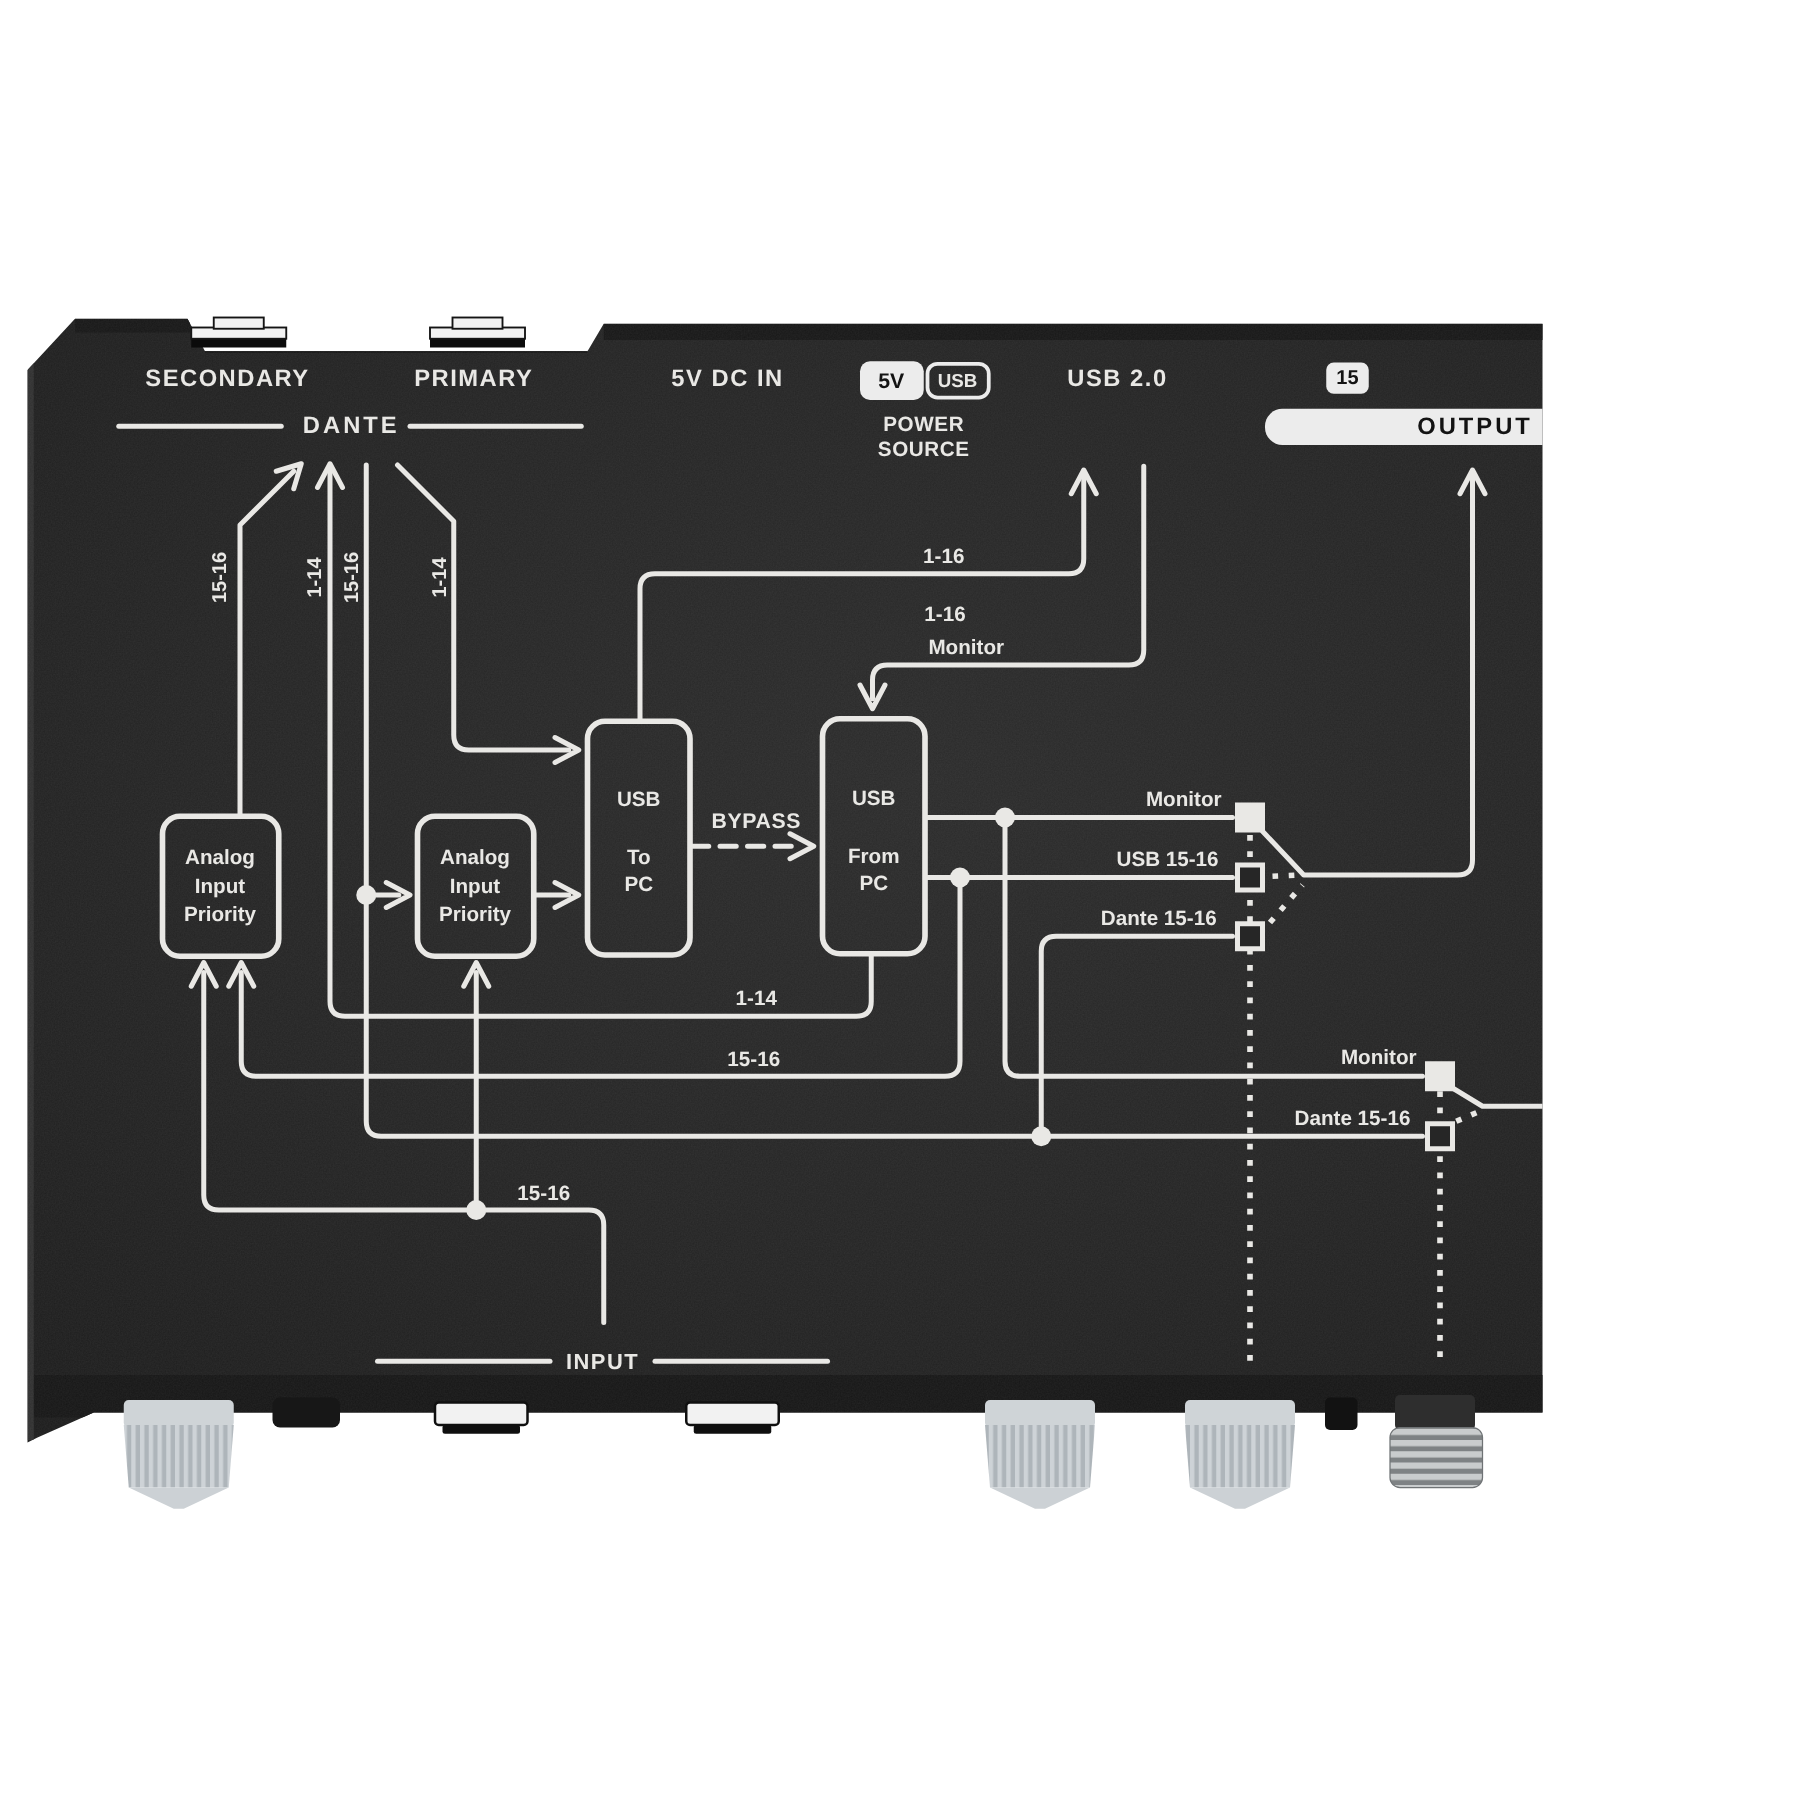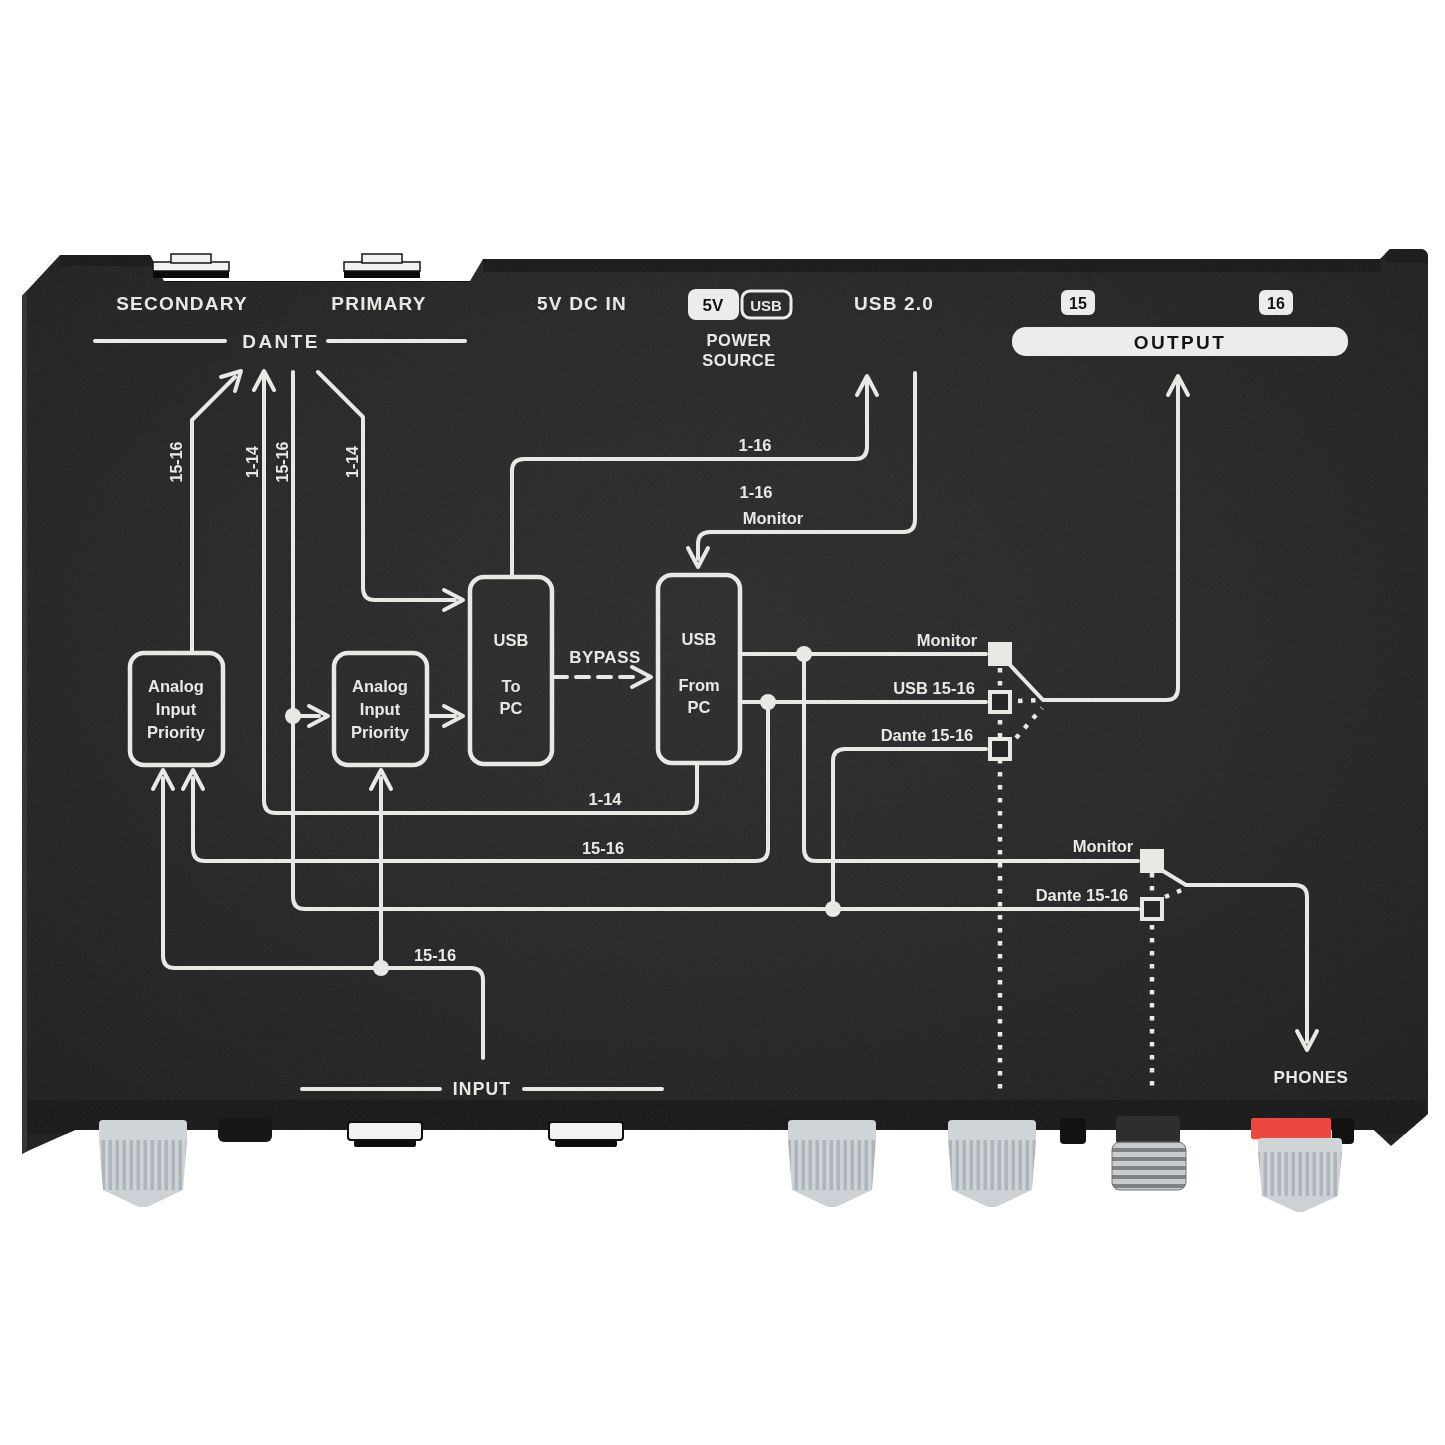--- a/index.html
+++ b/index.html
@@ -1,16 +1,16 @@
 <!DOCTYPE html>
 <html><head>
 <meta charset="utf-8">
 <style>
   html,body{margin:0;padding:0;background:#fff;}
-  .stage{position:relative;width:1445px;height:1445px;background:#fff;overflow:hidden;}
+  .stage{position:relative;width:1234px;height:1445px;background:#fff;overflow:hidden;}
   svg{display:block;}
   .tx{fill:#e9e8e5;font-family:"Liberation Sans",sans-serif;font-weight:700;
       dominant-baseline:central;text-anchor:middle;}
   .dark{fill:#131313;}
   .s15{font-size:15px;} .s16{font-size:16px;} .s165{font-size:16.5px;}
   .s17{font-size:17px;} .s175{font-size:17.5px;} .s19{font-size:19px;}
   .ls1{letter-spacing:1.2px;} .ls2{letter-spacing:2.4px;} .ls05{letter-spacing:.5px;}
   .ln{stroke:#e9e8e5;stroke-width:4;fill:none;stroke-linecap:round;stroke-linejoin:round;}
   .lnb{stroke:#e9e8e5;stroke-width:4.5;fill:none;stroke-linejoin:round;}
   .dash{stroke-dasharray:13 9;}

